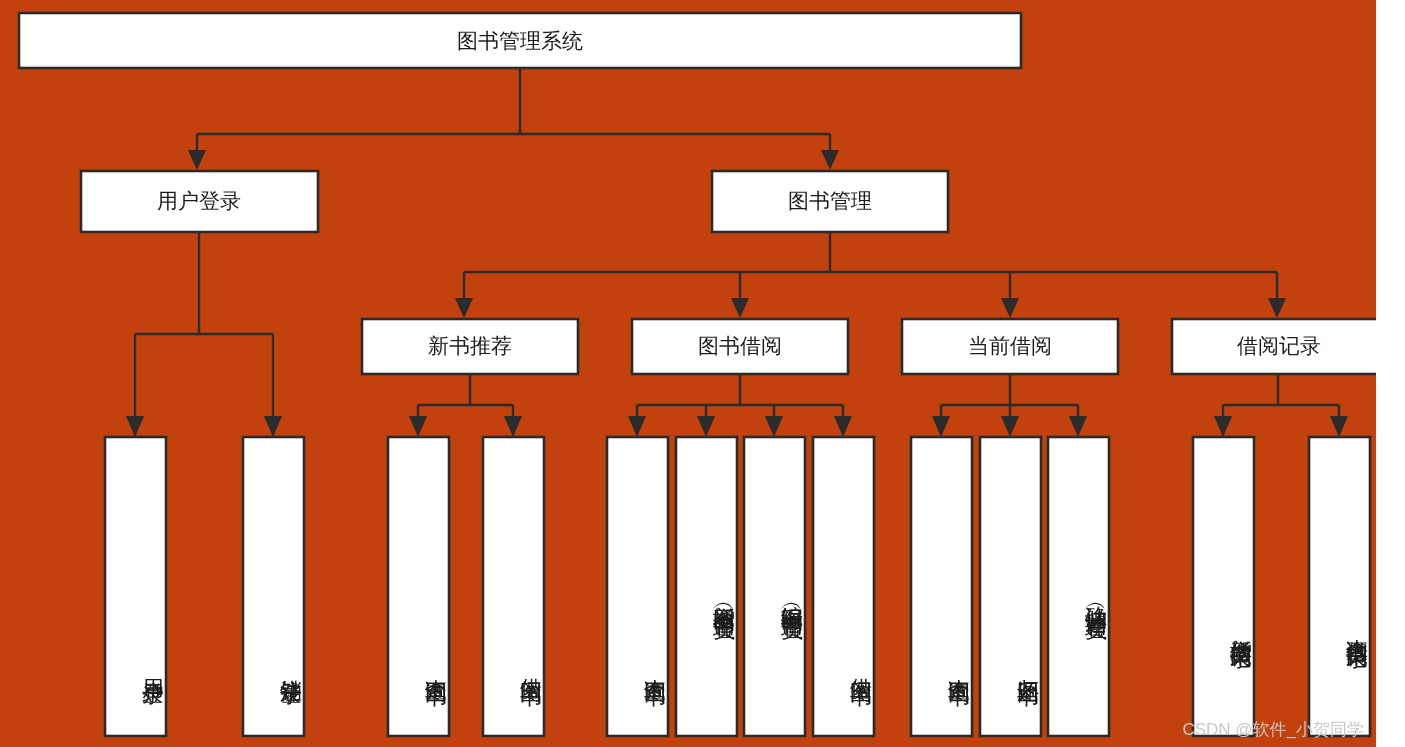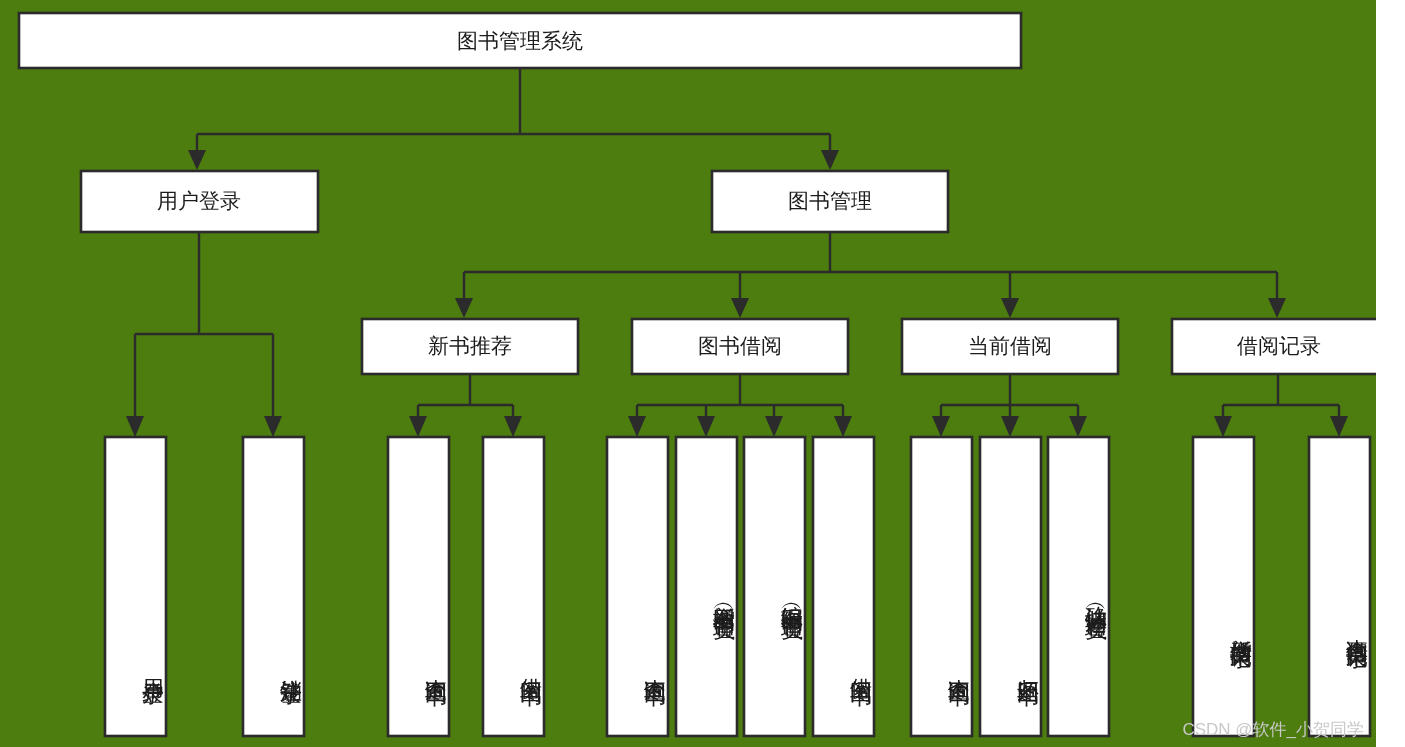--- a/index.html
+++ b/index.html
@@ -7,21 +7,21 @@
     padding: 0;
     background: #ffffff;
   }
   body {
     font-family: "Liberation Sans", "DejaVu Sans", sans-serif;
   }
   #diagram-root {
     position: relative;
     width: 1376px;
     height: 747px;
-    background: #4d7c0f;
+    background: #c2410c;
     overflow: hidden;
   }
   svg#tree-svg {
     position: absolute;
     left: 0;
     top: 0;
     width: 1405px;
     height: 747px;
   }
   .node-box {

